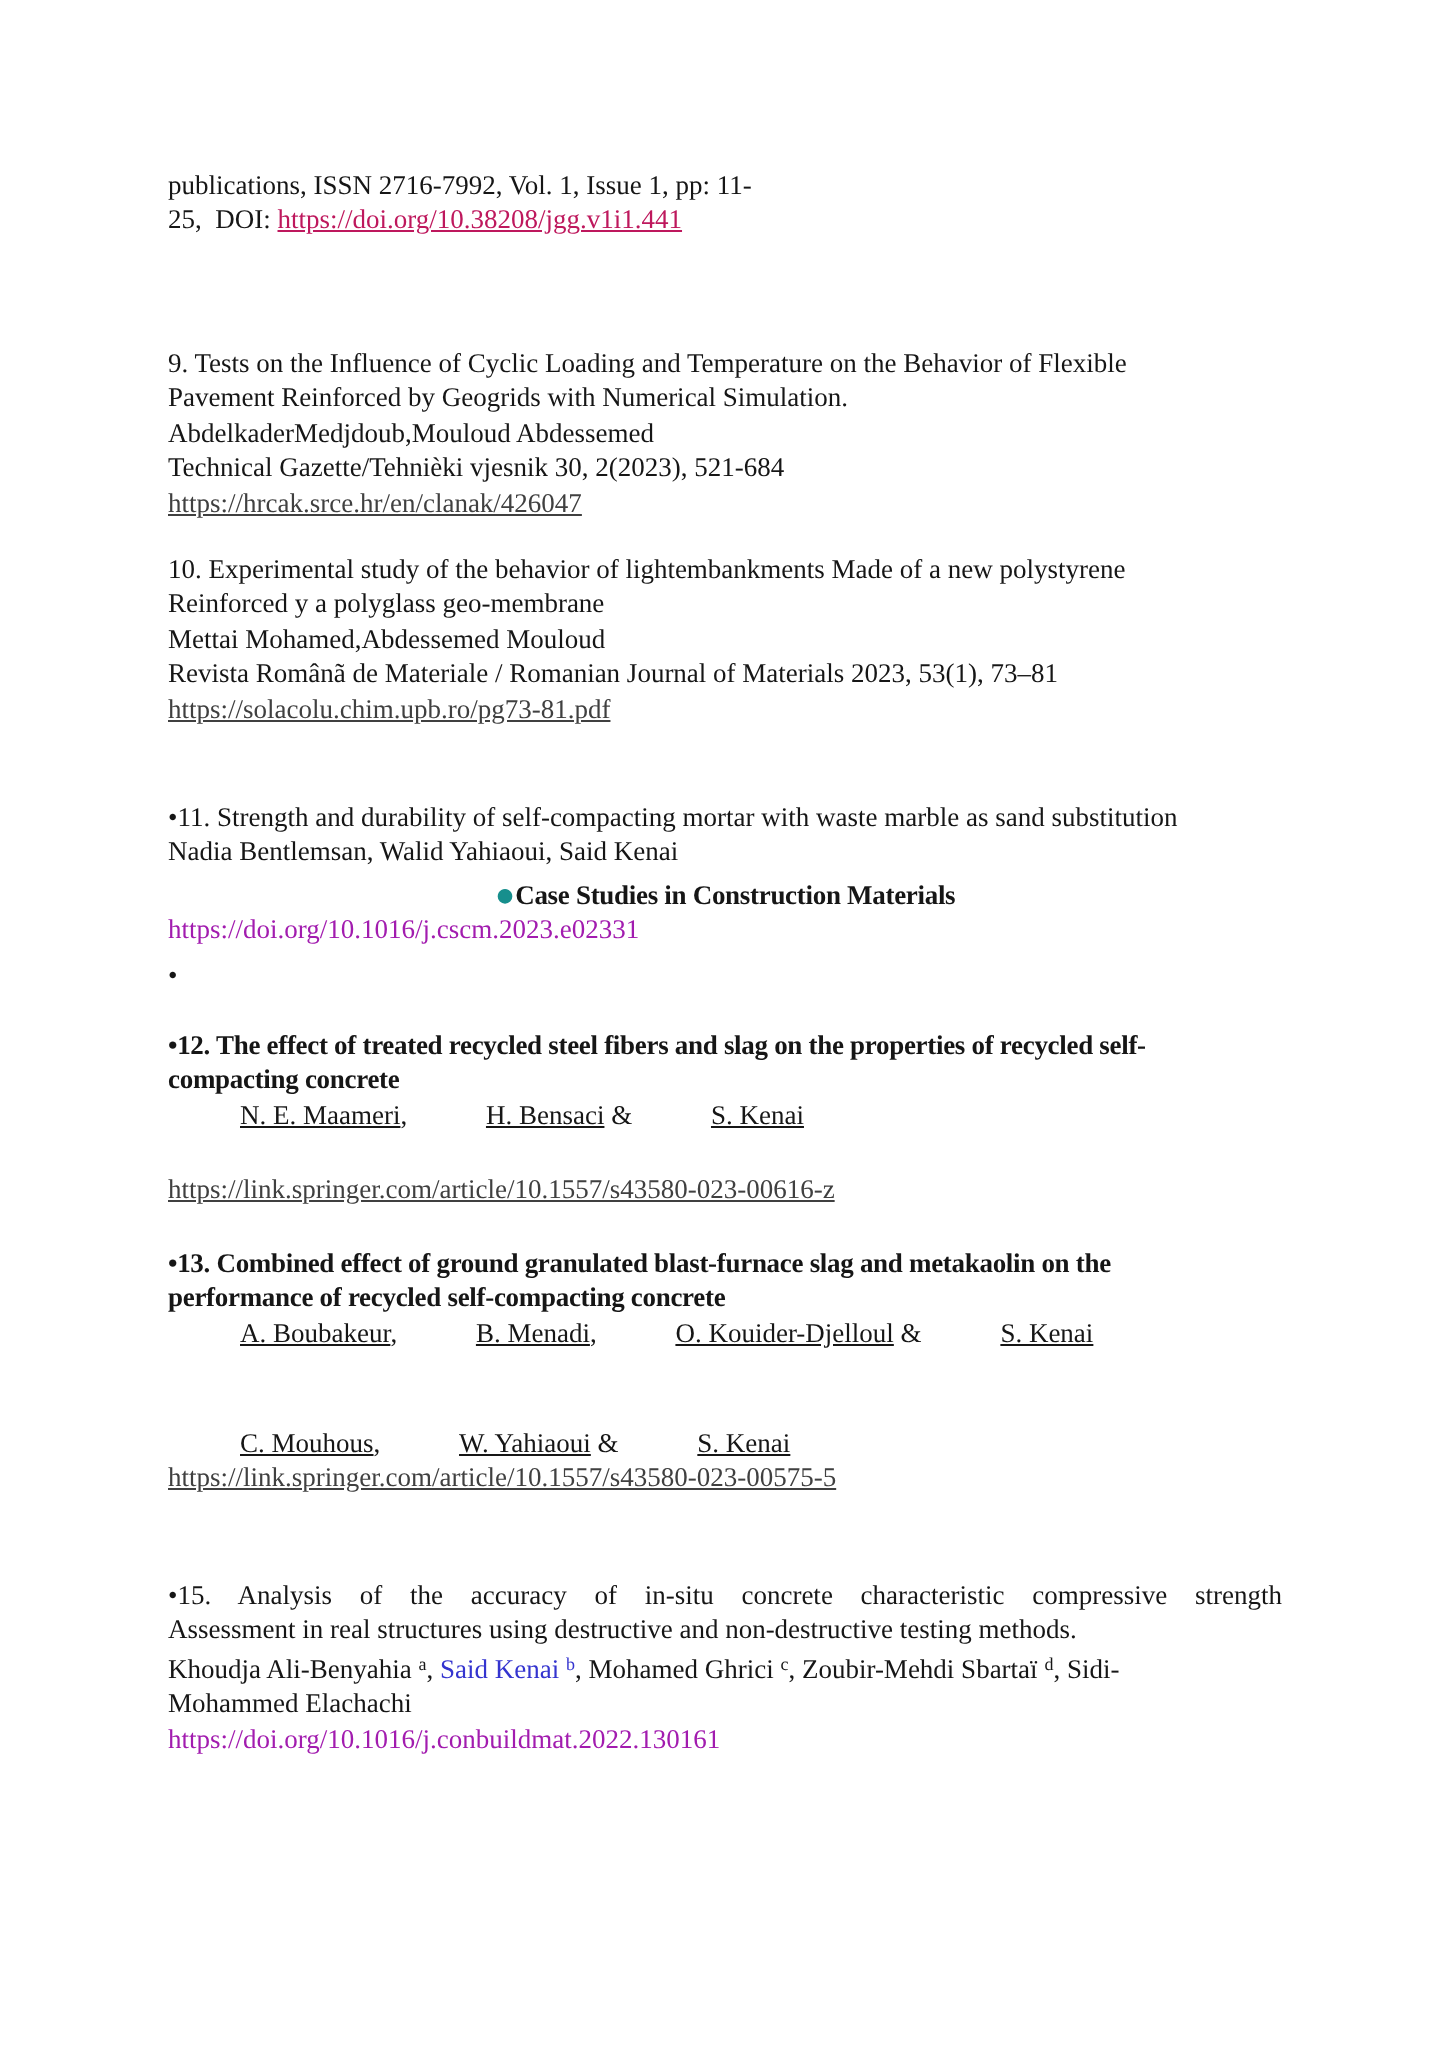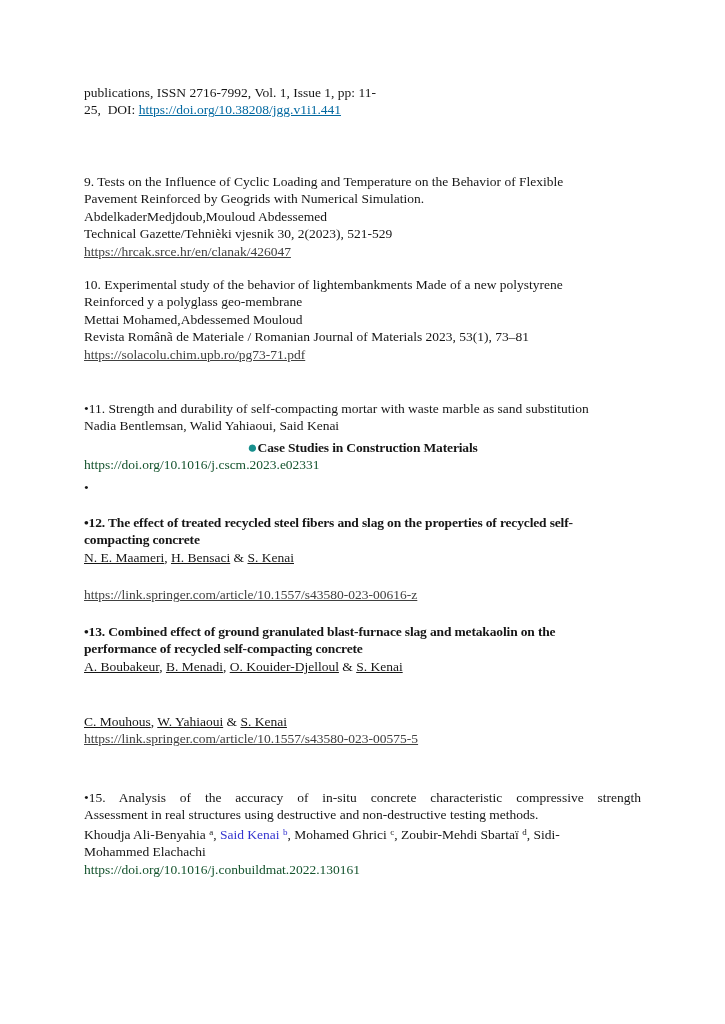--- a/index.html
+++ b/index.html
@@ -13,23 +13,23 @@
     line-height:17.4px;
     color:#161616;
     overflow:hidden;
   }
   .block { position:absolute; left:84px; width:557px; }
   .ln { white-space:nowrap; }
   .b  { font-weight:bold; letter-spacing:-0.15px; }
   .just { white-space:normal; text-align:justify; text-align-last:justify; }
   a { cursor:pointer; }
   .lnk-blue  { color:#404040; text-decoration:underline; }
-  .lnk-teal-u{ color:#0369a1; text-decoration:underline; }
-  .lnk-teal  { color:#14532d; text-decoration:none; }
-  .u-name    { text-decoration:underline; text-underline-offset:1px; }
+  .lnk-teal-u{ color:#be185d; text-decoration:underline; }
+  .lnk-teal  { color:#a21caf; text-decoration:none; }
+  .u-name    { text-decoration:underline; text-underline-offset:1px;margin-left:36px; }
   .blue-name { color:#3434cf; }
   .bigdot { color:#178f8d; font-size:17px; line-height:17.4px; vertical-align:-1px; }
   .jline  { margin-top:4px;text-align:center; }
   .lonely { margin-top:5px; }
   .gap-link { margin-top:20px; }
   .sup { font-size:9px; vertical-align:4px; }
 </style>
 </head>
 <body>
 
@@ -37,30 +37,30 @@
 
   <div class="block" style="top:84px">
     <div class="ln">publications, ISSN 2716-7992, Vol. 1, Issue 1, pp: 11-</div>
     <div class="ln"><span>25,&nbsp; DOI: </span><a class="lnk-teal-u">https://doi.org/10.38208/jgg.v1i1.441</a></div>
   </div>
 
   <div class="block" style="top:173px">
     <div class="ln">9. Tests on the Influence of Cyclic Loading and Temperature on the Behavior of Flexible</div>
     <div class="ln">Pavement Reinforced by Geogrids with Numerical Simulation.</div>
     <div class="ln">AbdelkaderMedjdoub,Mouloud Abdessemed</div>
-    <div class="ln">Technical Gazette/Tehnièki vjesnik 30, 2(2023), 521-529</div>
+    <div class="ln">Technical Gazette/Tehnièki vjesnik 30, 2(2023), 521-684</div>
     <div class="ln"><a class="lnk-blue">https://hrcak.srce.hr/en/clanak/426047</a></div>
   </div>
 
   <div class="block" style="top:276px">
     <div class="ln">10. Experimental study of the behavior of lightembankments Made of a new polystyrene</div>
     <div class="ln">Reinforced y a polyglass geo-membrane</div>
     <div class="ln">Mettai Mohamed,Abdessemed Mouloud</div>
     <div class="ln">Revista Românã de Materiale / Romanian Journal of Materials 2023, 53(1), 73–81</div>
-    <div class="ln"><a class="lnk-blue">https://solacolu.chim.upb.ro/pg73-71.pdf</a></div>
+    <div class="ln"><a class="lnk-blue">https://solacolu.chim.upb.ro/pg73-81.pdf</a></div>
   </div>
 
   <div class="block" style="top:400px">
     <div class="ln">•11. Strength and durability of self-compacting mortar with waste marble as sand substitution</div>
     <div class="ln">Nadia Bentlemsan, Walid Yahiaoui, Said Kenai</div>
     <div class="ln jline"><span class="bigdot">●</span><span class="b">Case Studies in Construction Materials</span></div>
     <div class="ln"><a class="lnk-teal">https://doi.org/10.1016/j.cscm.2023.e02331</a></div>
     <div class="ln lonely">•</div>
   </div>
 

